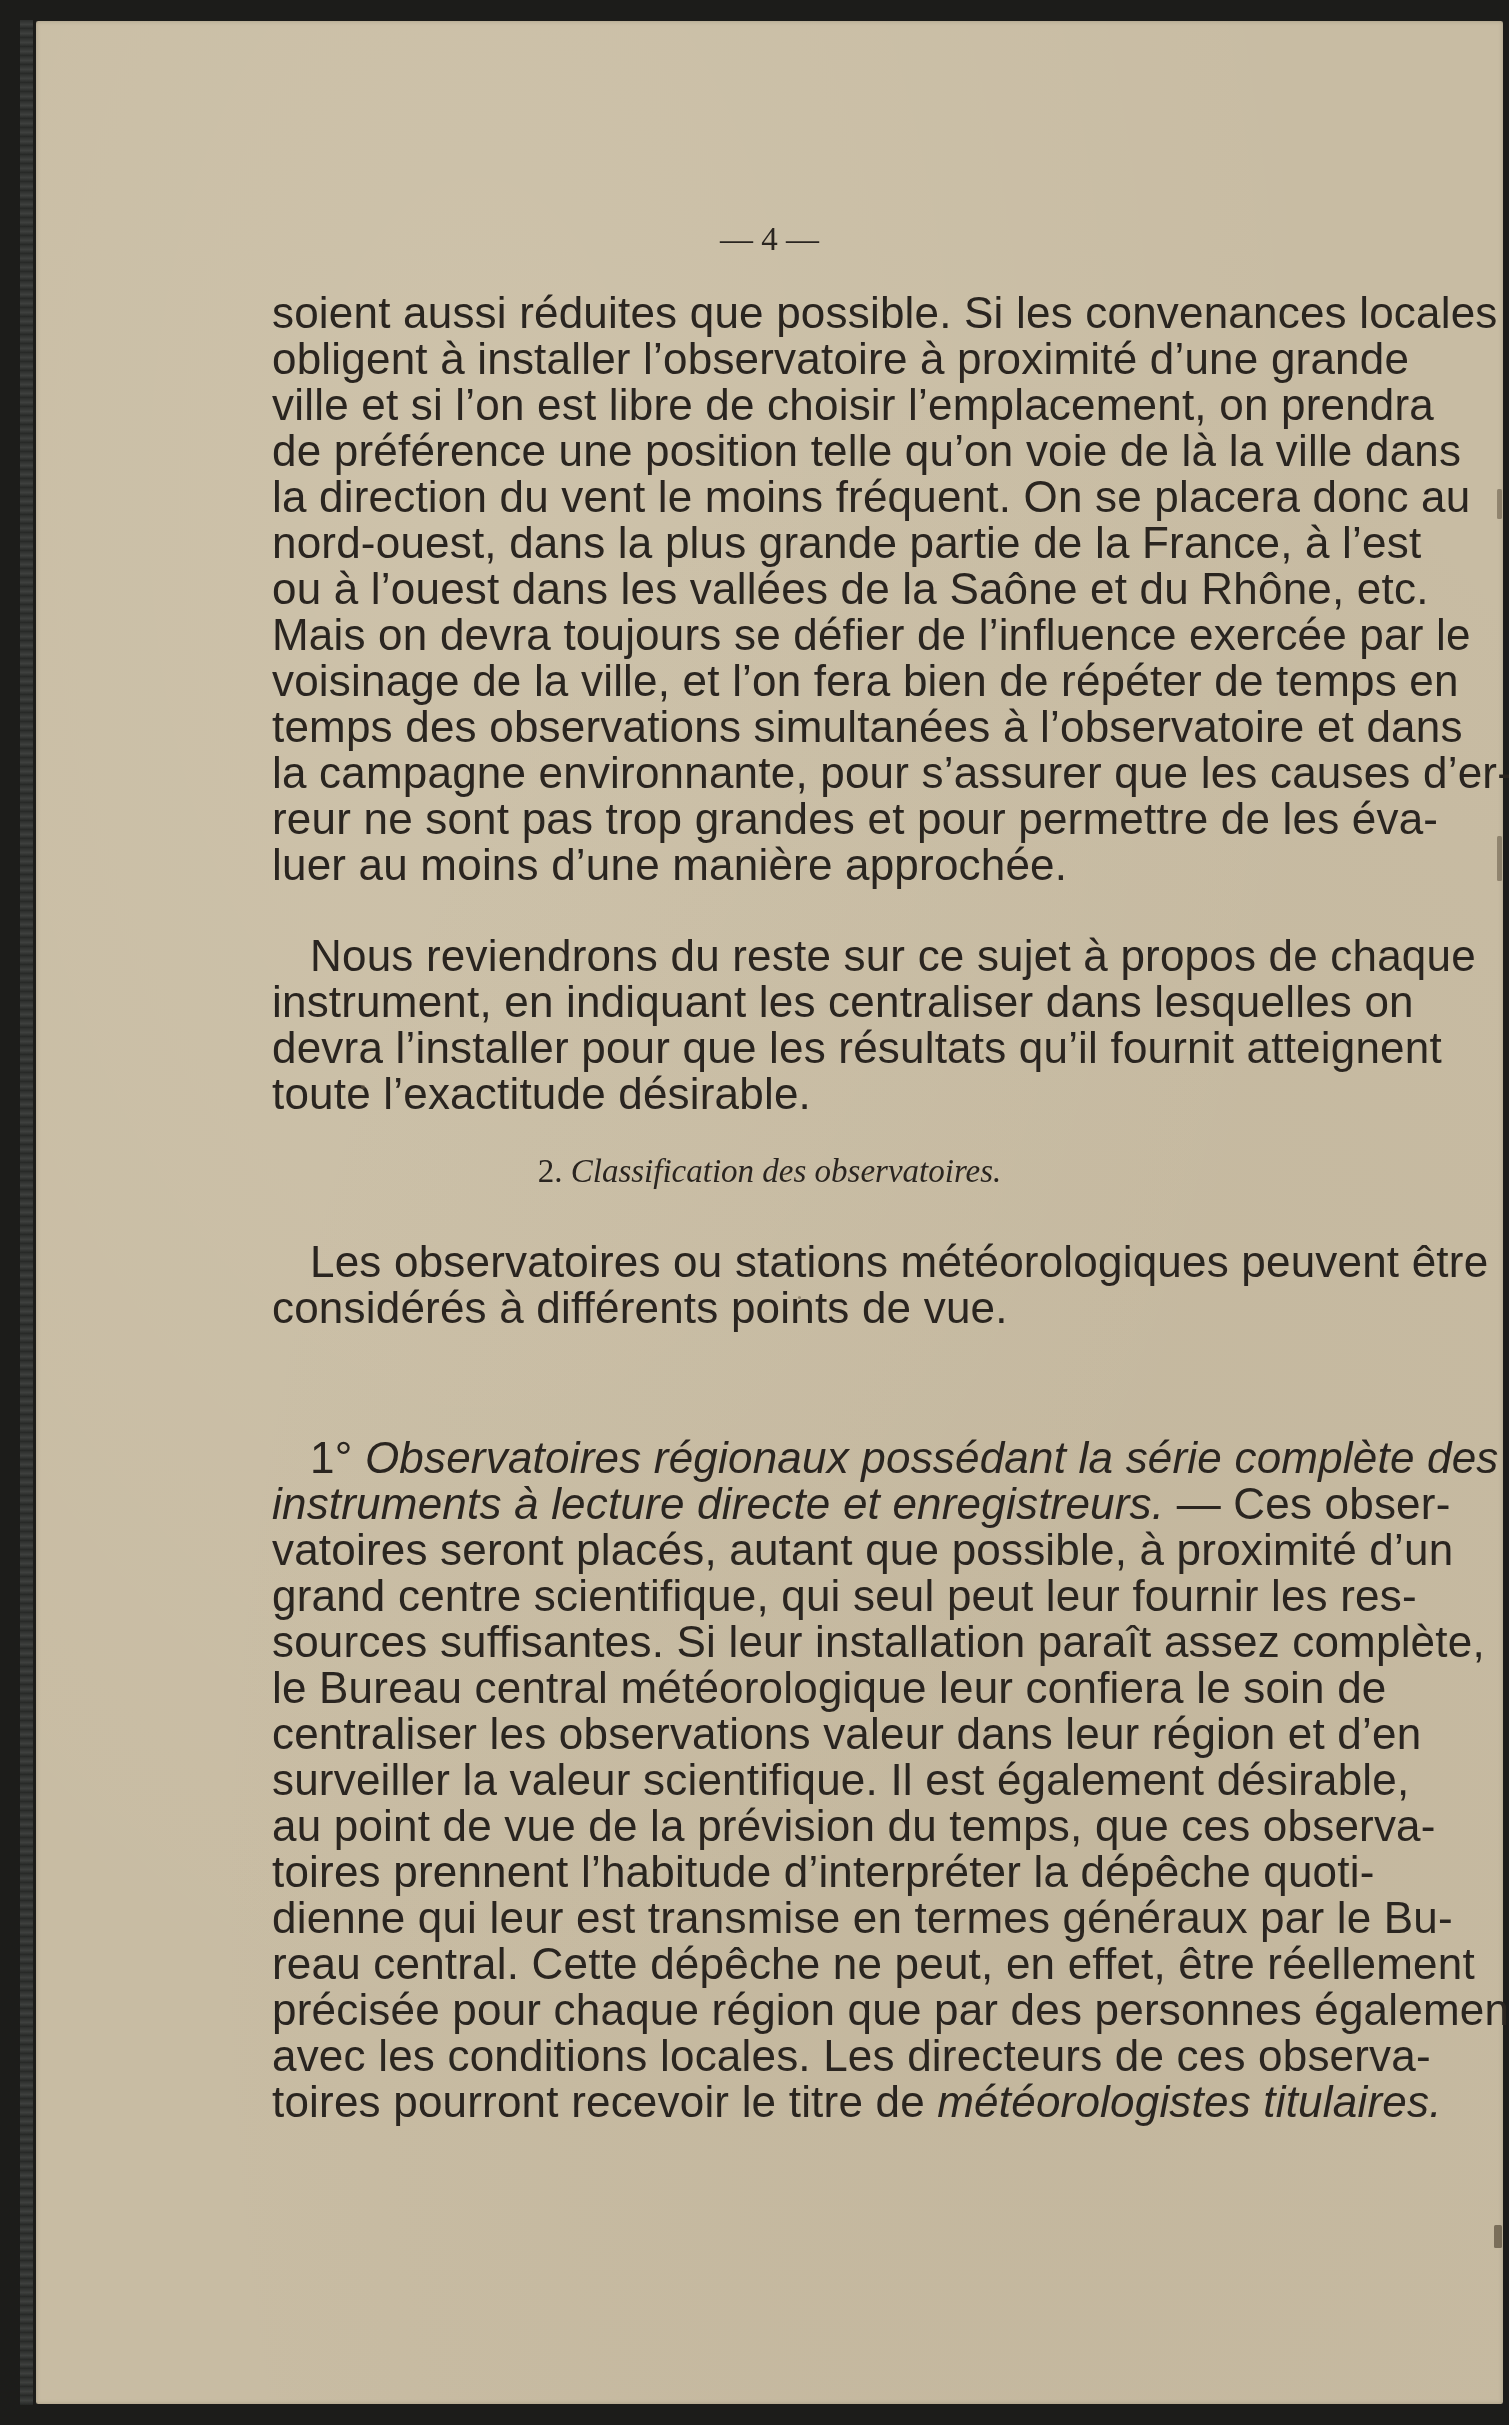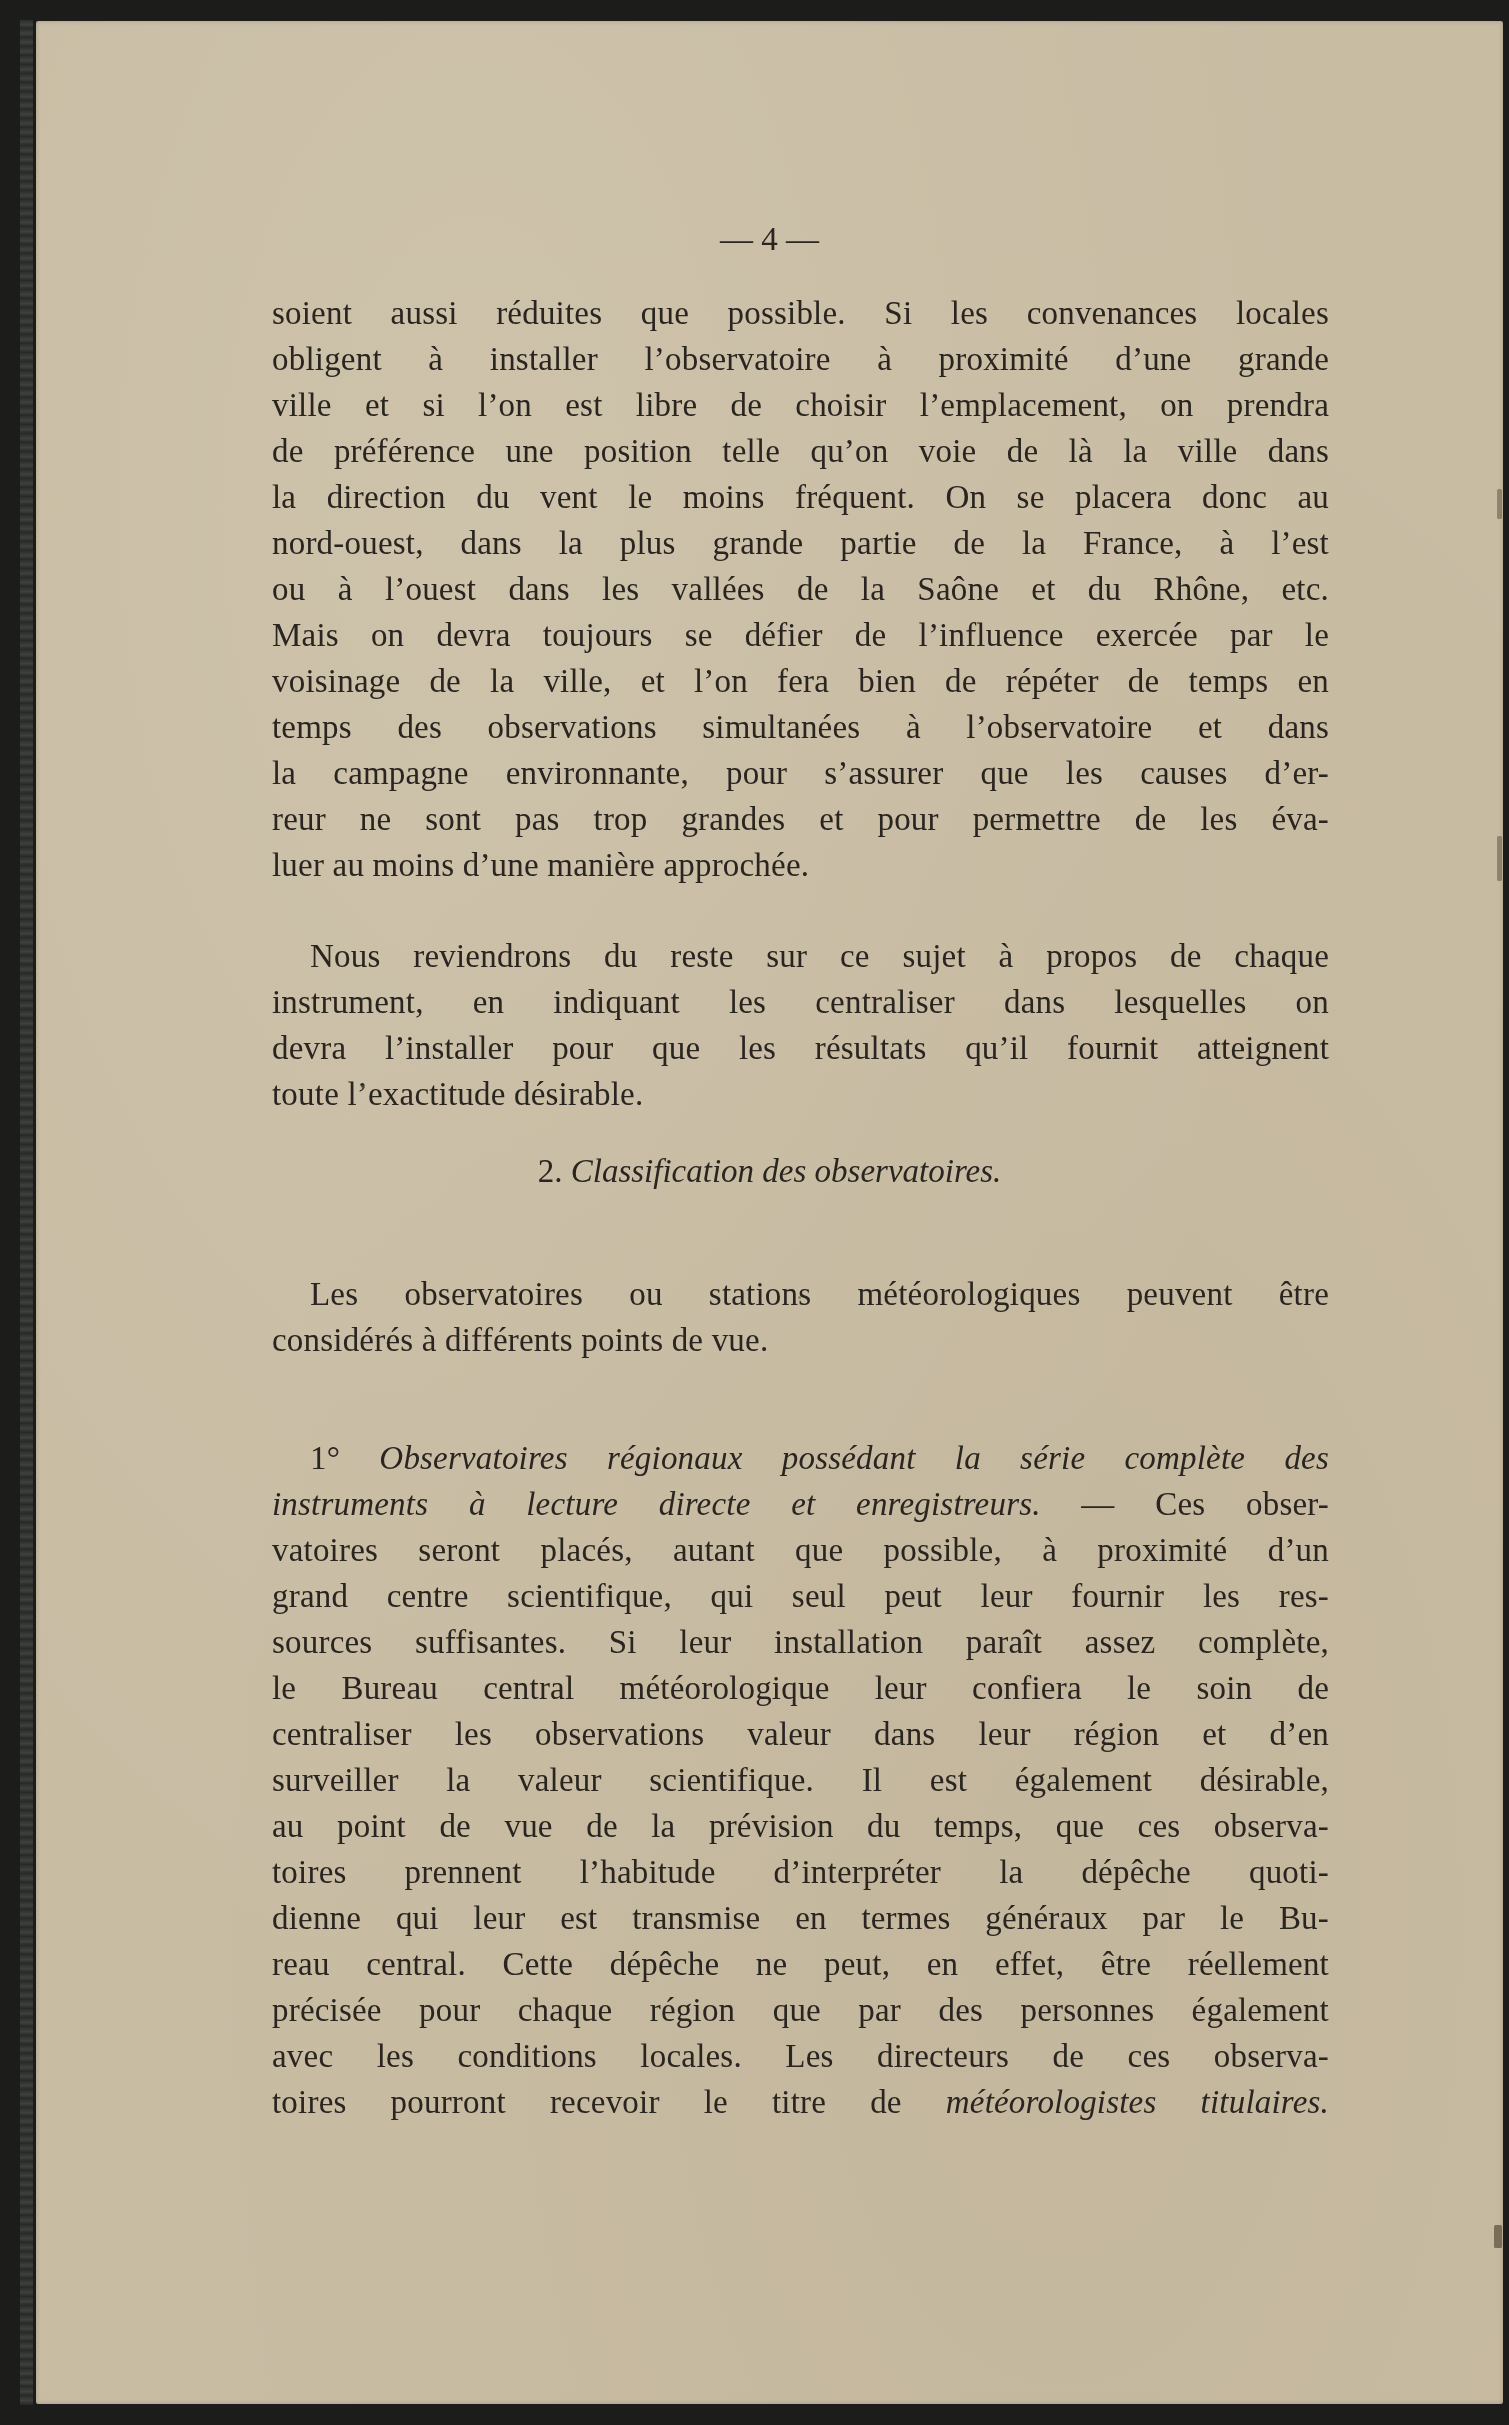--- a/index.html
+++ b/index.html
@@ -33,22 +33,22 @@
         radial-gradient(ellipse at 70% 80%, rgba(120,100,70,0.06), rgba(0,0,0,0) 60%);
       border-radius: 2.3px;
       box-shadow: inset 0 0 4.5px rgba(60,50,30,0.25);
     }
     .text-block {
       position: absolute;
       left: 236px;
       top: 0;
       width: 1057px;
       color: #2a2520;
-      font-family: Liberation Serif, serif;
-      font-size: 33px;
+      font-family: Liberation Sans, sans-serif;
+      font-size: 44px;
       line-height: 46px;
       letter-spacing: 0.2px;
     }
     .page-number {
       position: absolute;
       left: 0;
       width: 1467px;
       top: 200px;
       text-align: center;
       font-family: "Liberation Serif", serif;
@@ -131,21 +131,21 @@
     <span class="line">devra l’installer pour que les résultats qu’il fournit atteignent</span>
     <span class="line last">toute l’exactitude désirable.</span>
   </div>
 
   <div class="section-heading heading-pos">
     <span>2.</span>
     <span class="title">Classification des observatoires.</span>
   </div>
 
   <div class="text-block block3">
-    <span class="line" style="padding-left:38px;margin-top:32px;">Les observatoires ou stations météorologiques peuvent être</span>
+    <span class="line" style="padding-left:38px;">Les observatoires ou stations météorologiques peuvent être</span>
     <span class="line last">considérés à différents points de vue.</span>
   </div>
 
   <div class="text-block block4">
     <span class="line" style="padding-left:38px;"><span>1°</span> <span class="ital">Observatoires régionaux possédant la série complète des</span></span>
     <span class="line"><span class="ital">instruments à lecture directe et enregistreurs.</span><span> — Ces obser-</span></span>
     <span class="line">vatoires seront placés, autant que possible, à proximité d’un</span>
     <span class="line">grand centre scientifique, qui seul peut leur fournir les res-</span>
     <span class="line">sources suffisantes. Si leur installation paraît assez complète,</span>
     <span class="line">le Bureau central météorologique leur confiera le soin de</span>

